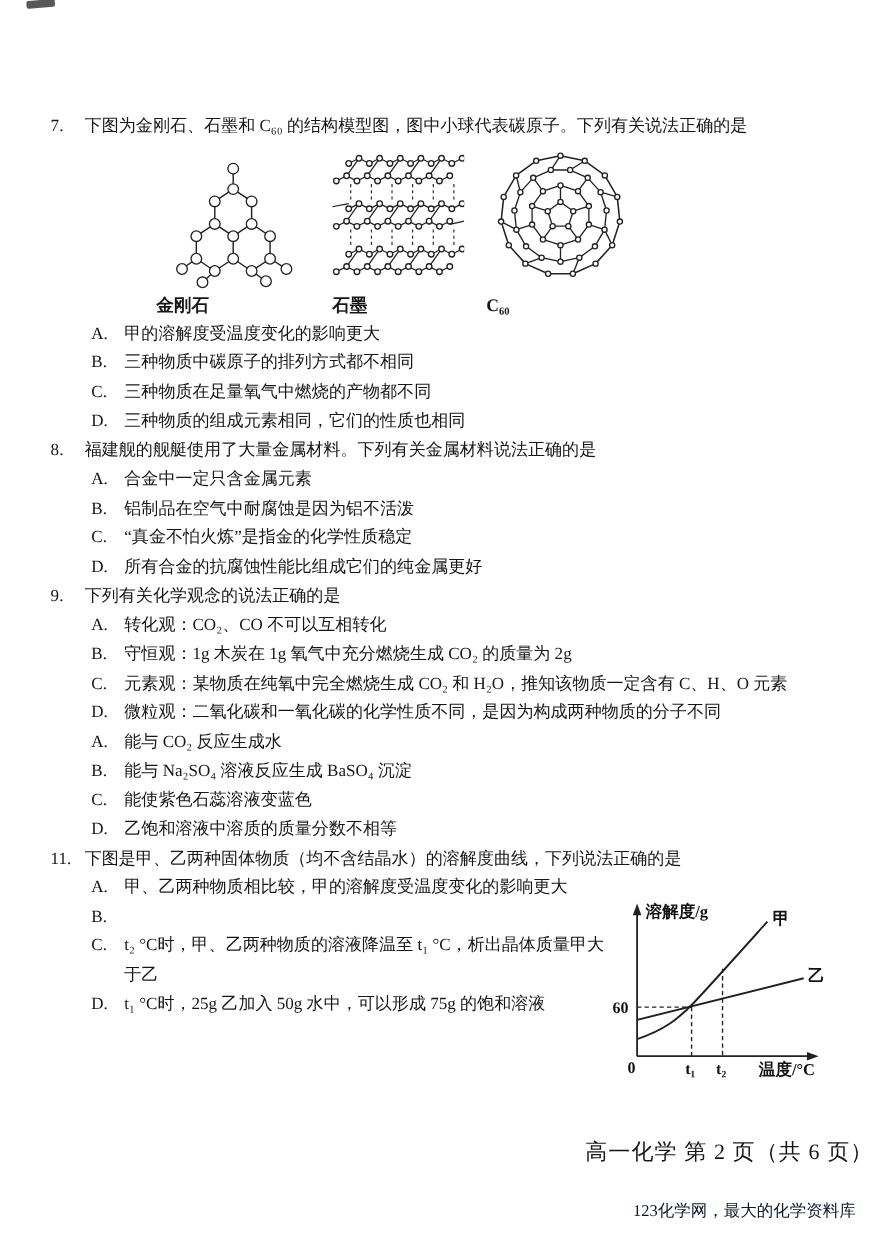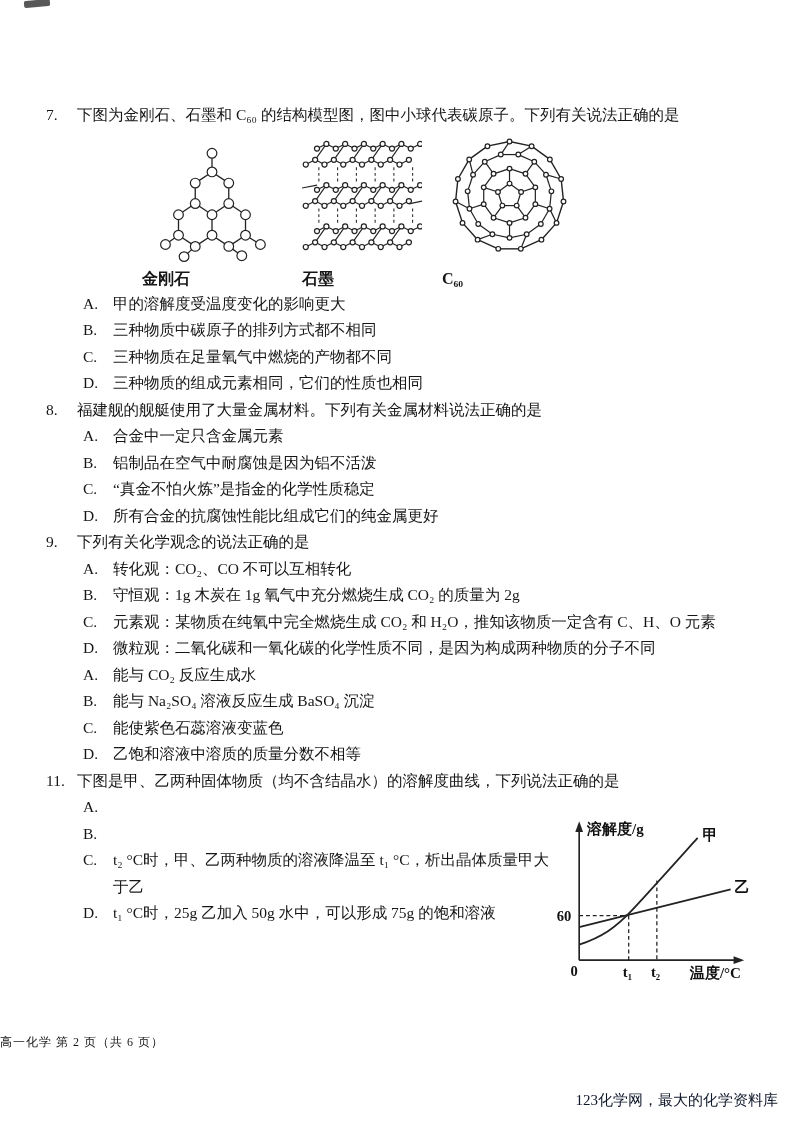--- a/index.html
+++ b/index.html
@@ -22,21 +22,21 @@
   .struct line{stroke:#222}
   .q11{position:relative;min-height:222px}
   .q11 .opt{max-width:508px}
   .chart-wrap{position:absolute;right:4px;top:46px;width:200px;height:172px}
   .chart .ax{stroke:#222;stroke-width:1.7}
   .chart .dash{stroke:#222;stroke-width:1.3;stroke-dasharray:4,3;fill:none}
   .chart .curve{stroke:#222;stroke-width:1.8;fill:none}
   .chart text{font-family:"Liberation Serif","DejaVu Serif",serif;font-size:14.5px;fill:#111}
   .chart .clab{font-size:15.5px;font-weight:bold}
   .chart .ctick{font-size:15px;font-weight:bold}
-  .footer{position:absolute;left:0;right:0;top:1034px;text-align:left;font-size:12px;letter-spacing:1px}
+  .footer{position:absolute;left:0;right:0;top:1034px;text-align:right;font-size:20px;letter-spacing:1px}
   .watermark{position:absolute;right:16px;top:1091px;color:#0f172a;font-size:15px}
 </style>
 </head>
 <body>
 
 <div class="page">
   <div class="scan-mark"></div>
 
   <div class="content">
 
@@ -458,20 +458,21 @@
       </div>
     </section>
 
     <section class="q11">
       <div class="q-head">
         <span class="q-num">11.</span>
         <span class="q-stem">下图是甲、乙两种固体物质（均不含结晶水）的溶解度曲线，下列说法正确的是</span>
       </div>
       <div class="opt">
         <span class="opt-letter">A.</span>
+        <span class="opt-text">甲、乙两种物质相比较，甲的溶解度受温度变化的影响更大</span>
       </div>
       <div class="opt">
         <span class="opt-letter">B.</span>
       </div>
       <div class="opt">
         <span class="opt-letter">C.</span>
         <span class="opt-text">t₂ °C时，甲、乙两种物质的溶液降温至 t₁ °C，析出晶体质量甲大于乙</span>
       </div>
       <div class="opt">
         <span class="opt-letter">D.</span>

